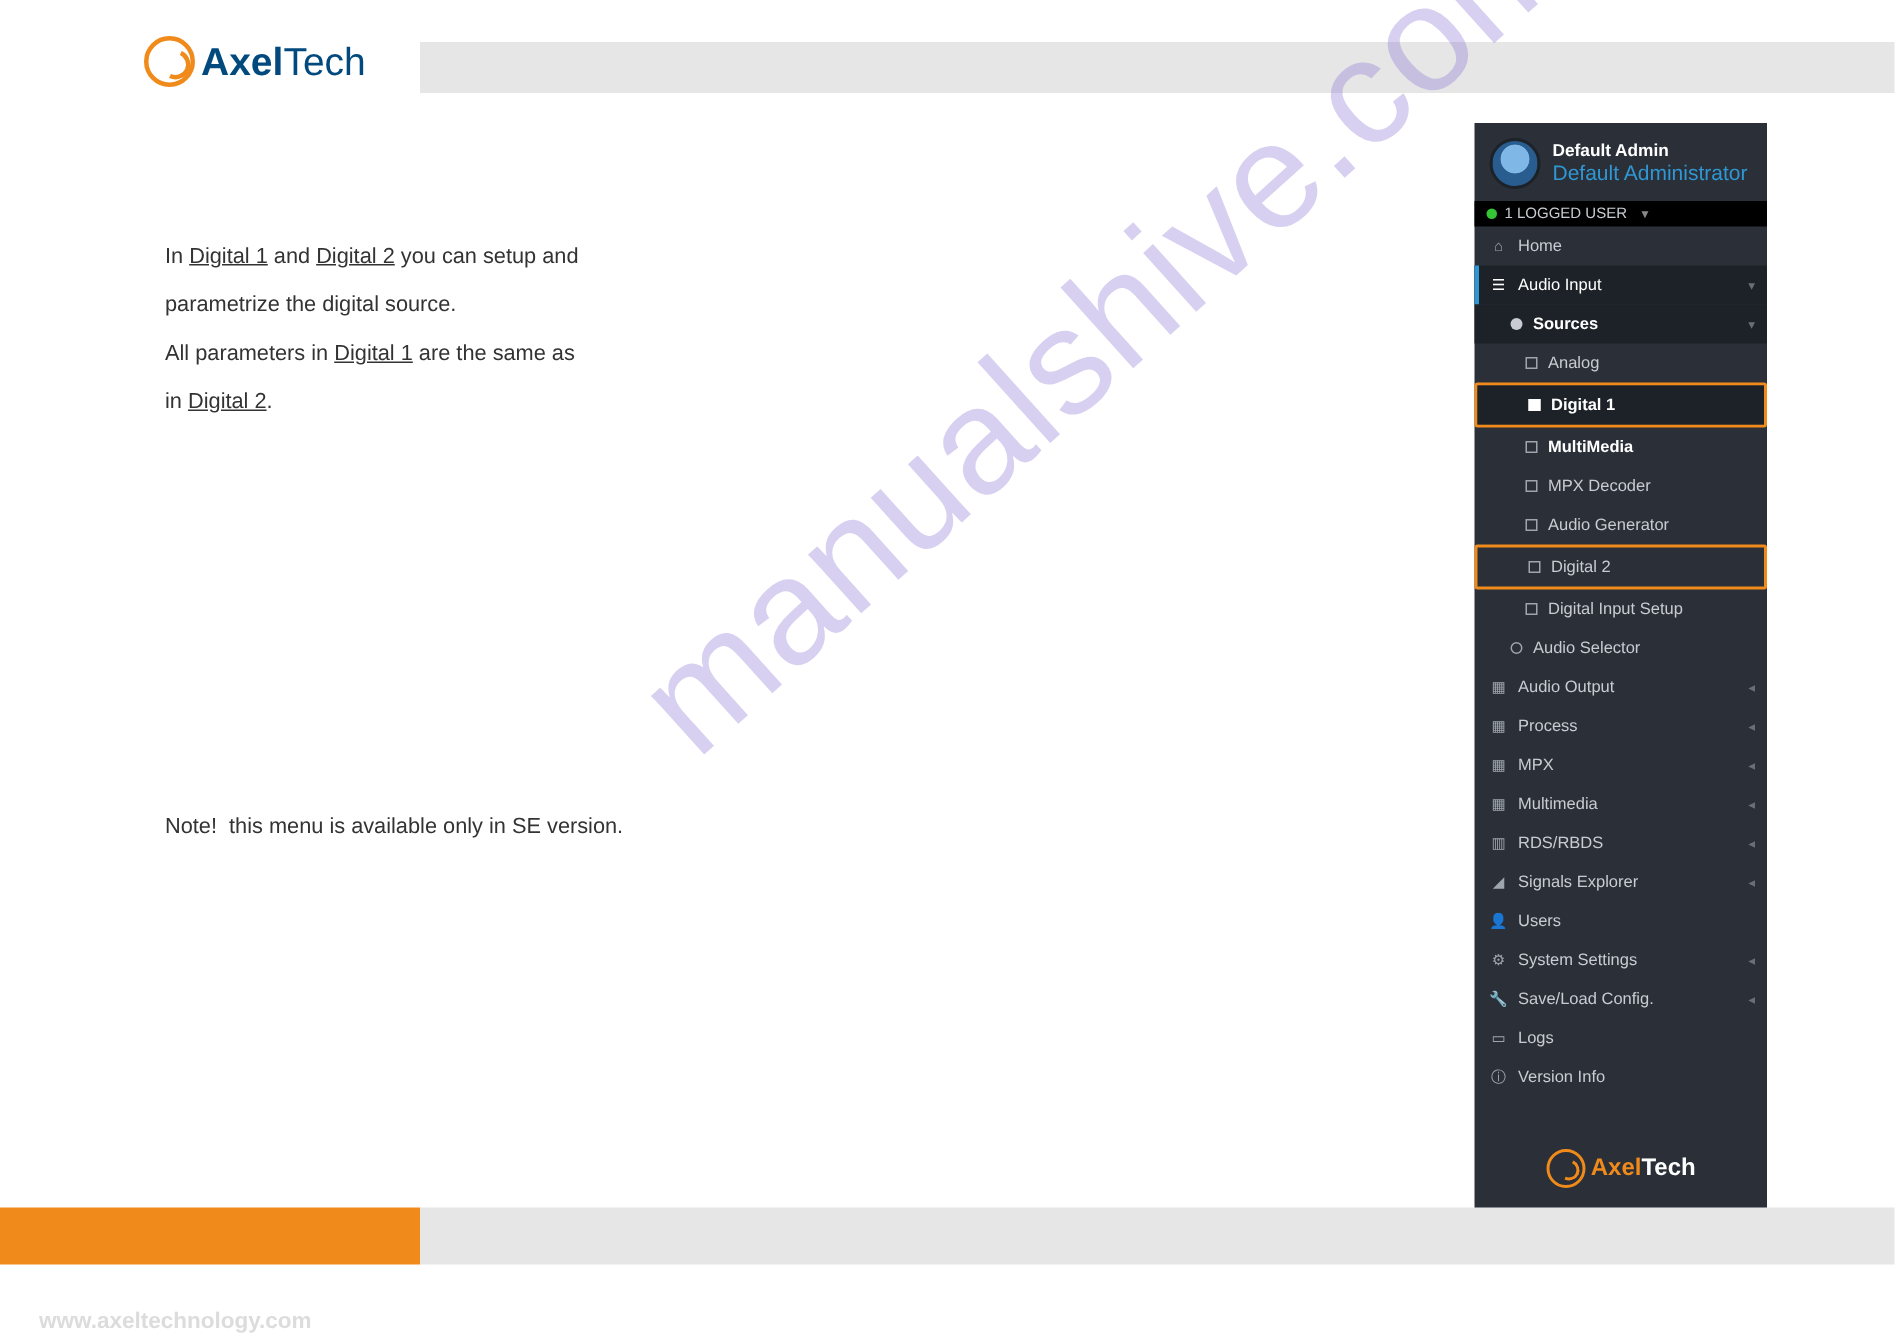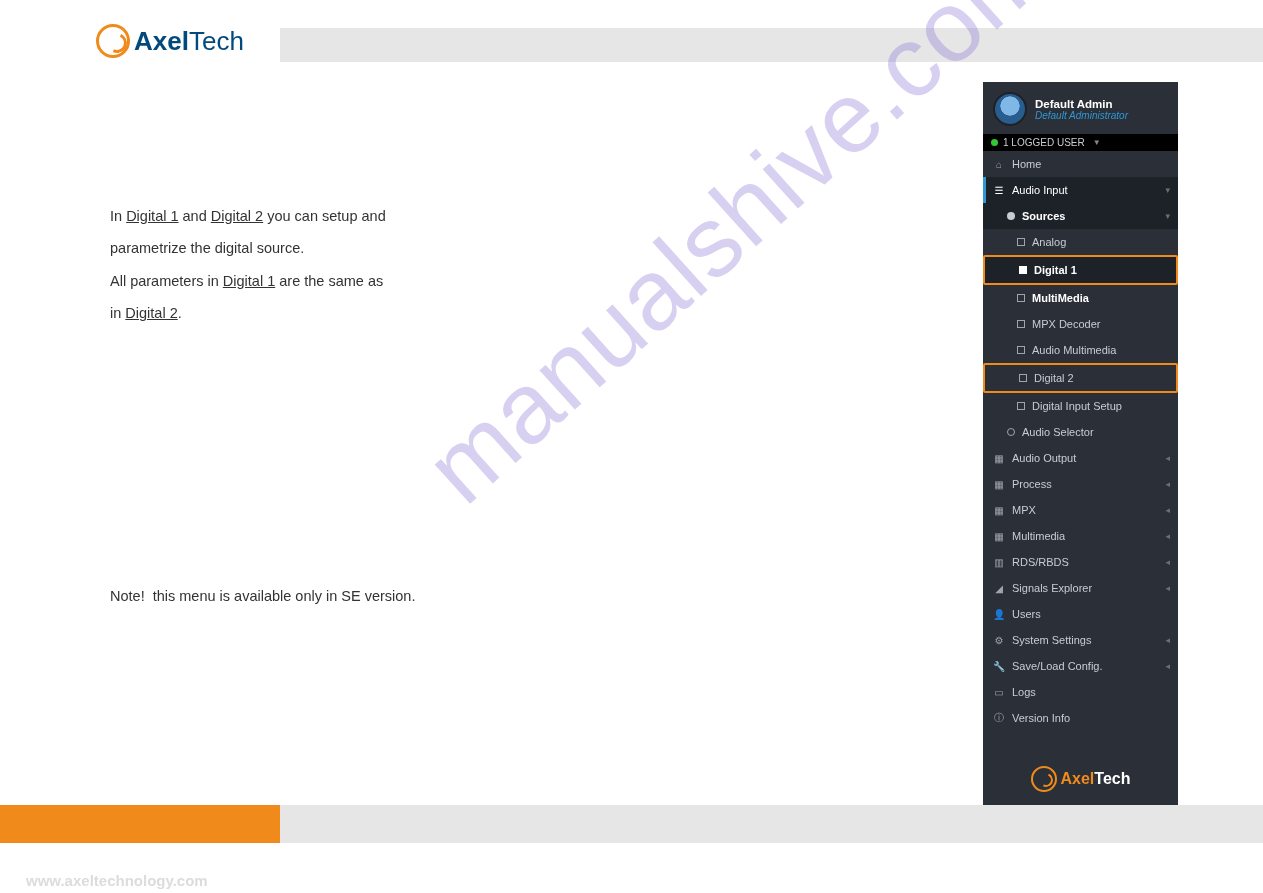--- a/index.html
+++ b/index.html
@@ -9,33 +9,33 @@
   .header { position: absolute; top: 28px; left: 0; right: 0; height: 34px; }
   .header-left { position: absolute; left: 96px; top: -4px; display: flex; align-items: center; }
   .header-gray { position: absolute; left: 280px; right: 0; top: 0; height: 34px; background: #e6e6e6; }
   .logo-top { display: flex; align-items: center; gap: 4px; }
   .logo-text-top { font-size: 26px; font-weight: 500; color: #024a7d; }
   .logo-text-top .axel { font-weight: 600; }
   .logo-icon-top { width: 34px; height: 34px; border: 3px solid #f08a1b; border-radius: 50%; position: relative; display:flex; align-items:center; justify-content:center; }
   .logo-icon-top::after { content: ""; position: absolute; width: 14px; height: 14px; border: 3px solid #f08a1b; border-top-color: transparent; border-left-color: transparent; border-radius: 50%; transform: rotate(-20deg); left: 8px; top: 6px; }
 
   
-  .content { position: absolute; left: 110px; top: 160px; width: 820px; font-size: 14.5px; line-height: 1.55; color: #333; margin-top: 45px; }
+  .content { position: absolute; left: 110px; top: 160px; width: 820px; font-size: 14.5px; line-height: 1.55; color: #333; }
   .content p { margin-bottom: 10px; }
   .underline { text-decoration: underline; }
   .note { margin-top: 260px; }
   .note-label { font-weight: 500; margin-right: 4px; }
 
   
   .panel { position: absolute; right: 85px; top: 82px; width: 195px; height: 724px; background: #2b3038; color: #c8ccd2; font-size: 11px; display:flex; flex-direction:column; }
   .panel-user { display:flex; align-items:center; gap:8px; padding: 10px 10px 8px 10px; }
   .avatar { width: 34px; height: 34px; border-radius: 50%; background: radial-gradient(circle at 50% 40%, #7fb7e6 40%, #2a5d8f 42%); border:2px solid #1d2228; }
   .user-text { display:flex; flex-direction:column; }
   .user-name { color:#fff; font-weight:600; font-size:11.5px; }
-  .user-role { color:#2f97d4; font-size:10px;font-style:italic; }
+  .user-role { color:#2f97d4; font-size:14px; }
   .logged-bar { background:#000000; padding:3px 8px; font-size:10px; color:#c8ccd2; display:flex; align-items:center; gap:5px; }
   .dot-green { width:7px; height:7px; border-radius:50%; background:#35c635; display:inline-block; }
   .caret-down { font-size:8px; margin-left:3px; color:#888; }
 
   .nav-item { padding: 5px 8px 5px 10px; display:flex; align-items:center; gap:7px; height: 26px; position:relative; }
   .nav-item.hover { background:#1d2228; }
   .nav-item .icon { width:12px; text-align:center; font-size:10px; color:#9fa5ad; }
   .nav-item .label { flex:1; color:#c8ccd2; }
   .nav-item .chev { color:#6a6f76; font-size:9px; }
   .nav-item.active { border-left: 3px solid #2f97d4; padding-left:7px; }
@@ -144,21 +144,21 @@
     <span class="label" style="color:#fff; font-weight:600;">MultiMedia</span>
   </div>
 
   <div class="nav-item nav-sub2">
     <span class="cbox"></span>
     <span class="label">MPX Decoder</span>
   </div>
 
   <div class="nav-item nav-sub2">
     <span class="cbox"></span>
-    <span class="label">Audio Multimedia</span>
+    <span class="label">Audio Generator</span>
   </div>
 
   <div class="highlight-box">
     <div class="nav-item nav-sub2">
       <span class="cbox"></span>
       <span class="label">Digital 2</span>
     </div>
   </div>
 
   <div class="nav-item nav-sub2">

